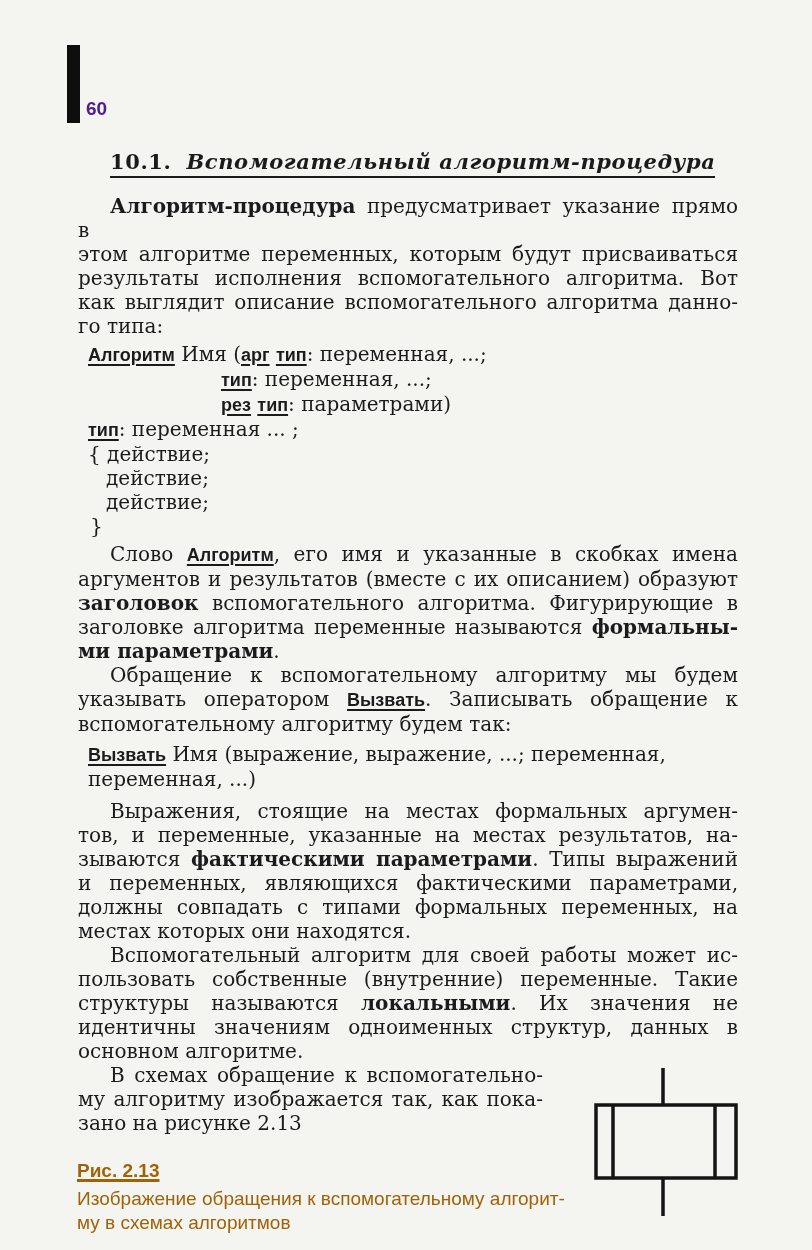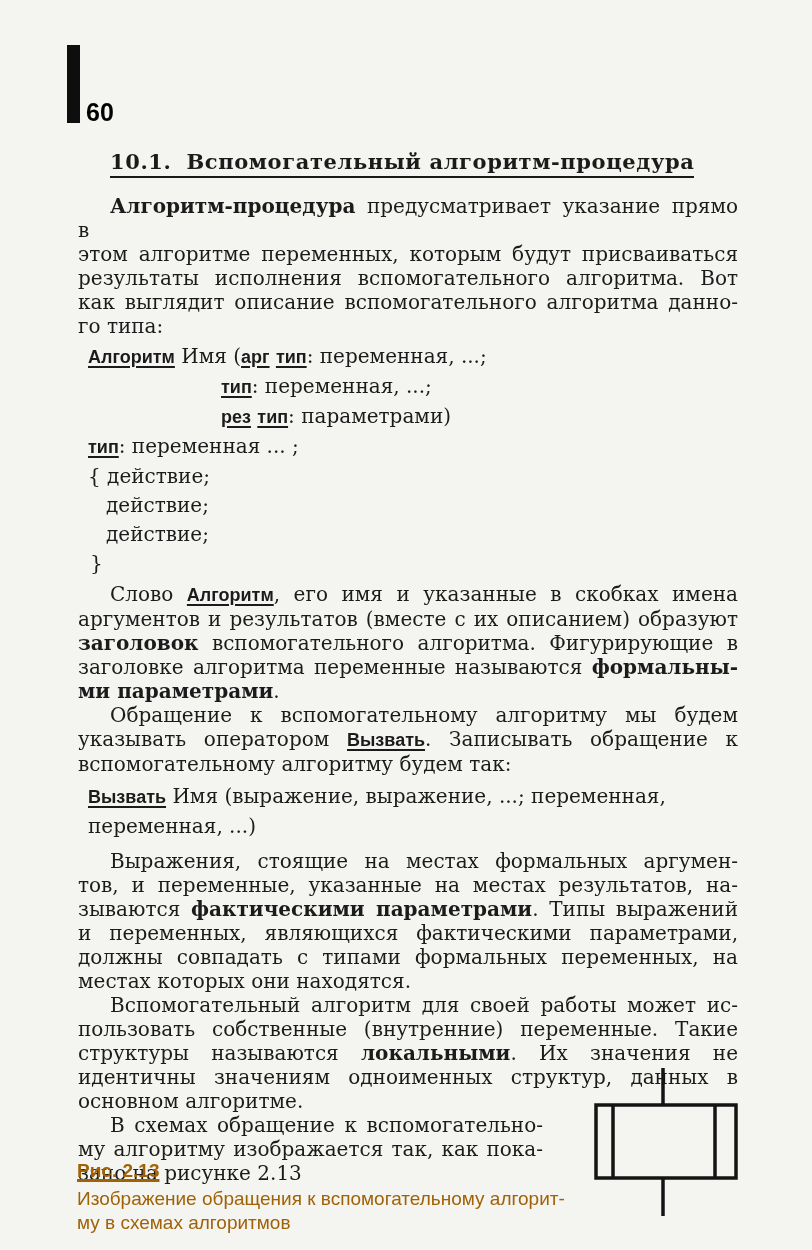--- a/index.html
+++ b/index.html
@@ -5,43 +5,43 @@
   html,body{margin:0;padding:0;}
   body{
     width:812px;height:1250px;position:relative;overflow:hidden;
     background:#f4f4f1;
     color:#1b1b1b;
     font-family:"DejaVu Serif", serif;
   }
   .corner-bar{position:absolute;left:67px;top:45px;width:13px;height:78px;background:#0e0e0e;}
   .page-number{
     position:absolute;left:86px;top:98px;
-    font-family:"Liberation Sans", sans-serif;font-weight:700;font-size:25px;color:#000000;
+    font-family:"Liberation Sans", sans-serif;font-weight:700;font-size:19px;color:#4c1d95;
   }
   .heading{
     position:absolute;left:110px;top:149px;margin:0;
     font-size:21px;font-weight:700;letter-spacing:0.6px;
     border-bottom:2.5px solid #1a1a1a;padding-bottom:2px;white-space:nowrap;
   }
-  .heading .sec-title{margin-left:15px;}
+  .heading .sec-title{margin-left:15px;font-style:italic;}
   .content{
     position:absolute;left:78px;top:194px;width:660px;
     font-size:20px;line-height:24px;
   }
   .para{margin:0;}
   .para.narrow{width:465px;}
   .line{text-align:justify;text-align-last:justify;}
   .line.last{text-align-last:left;}
   .line.indent{text-indent:32px;}
   .b{font-weight:700;}
   .kw{
     font-family:"Liberation Sans", sans-serif;font-weight:700;font-size:18px;
     text-decoration:underline;text-decoration-thickness:2px;text-underline-offset:3px;
   }
-  .code{margin:4px 0 4px 10px;line-height:29px;}
+  .code{margin:4px 0 4px 10px;line-height:24px;}
   .code.code-2{margin:6px 0 8px 10px;}
   .code-line{white-space:pre;}
   .figure{position:absolute;left:592px;top:1068px;width:150px;height:148px;}
   .figure svg{display:block;}
   .caption{
     position:absolute;left:77px;top:1160px;width:495px;
     font-family:"Liberation Sans", sans-serif;color:#a16207;
   }
   .caption-label{
     font-weight:700;font-size:19px;margin-bottom:5px;

